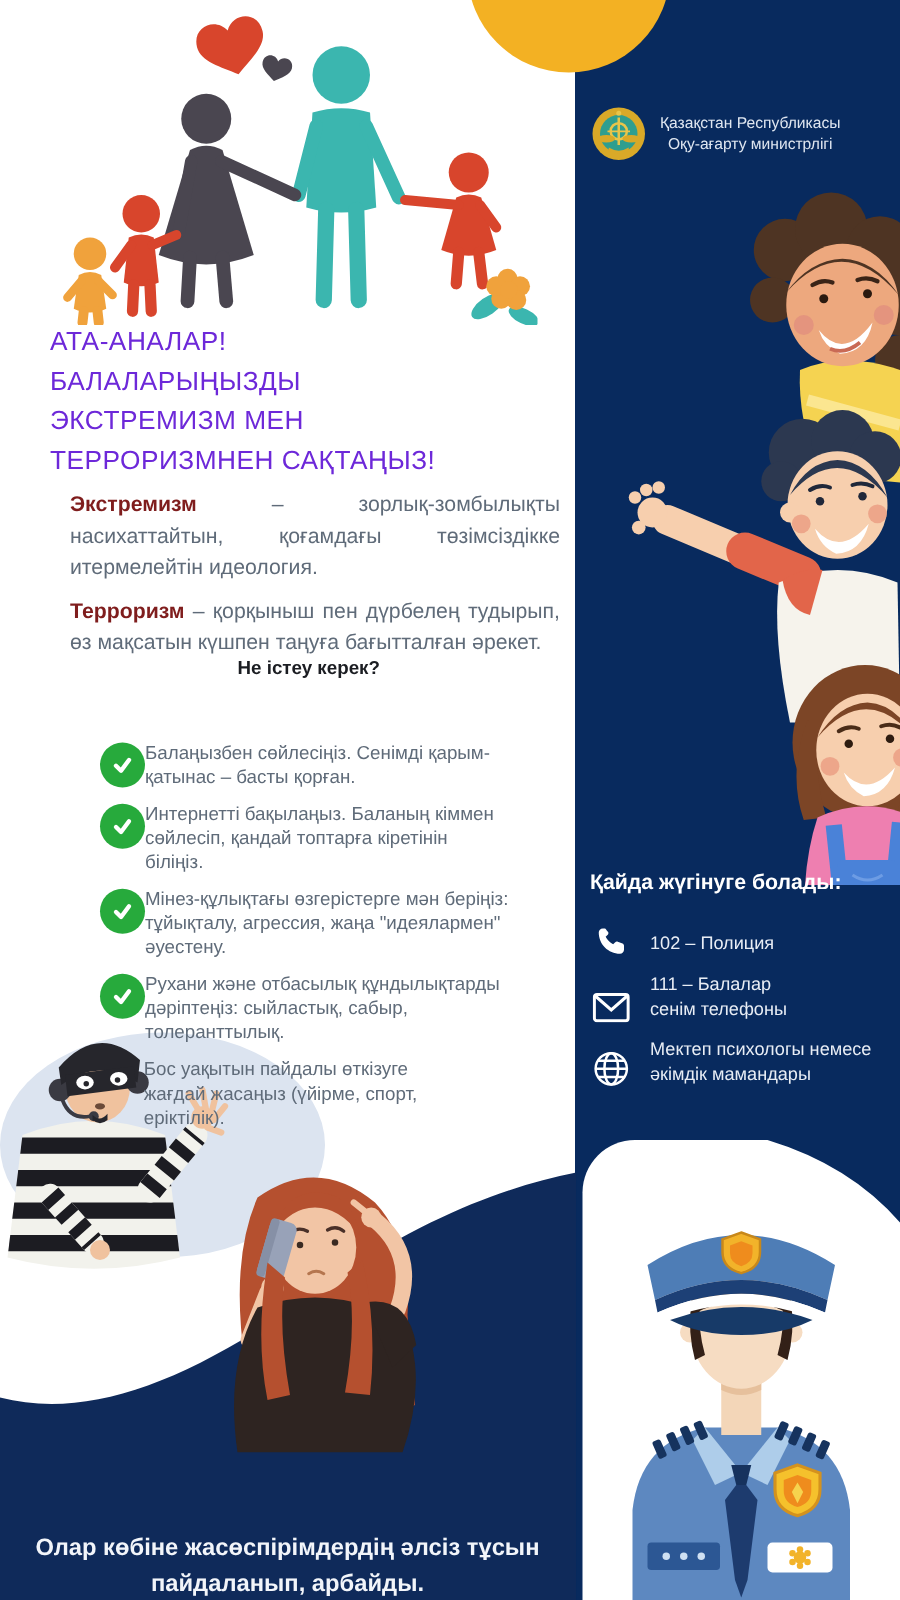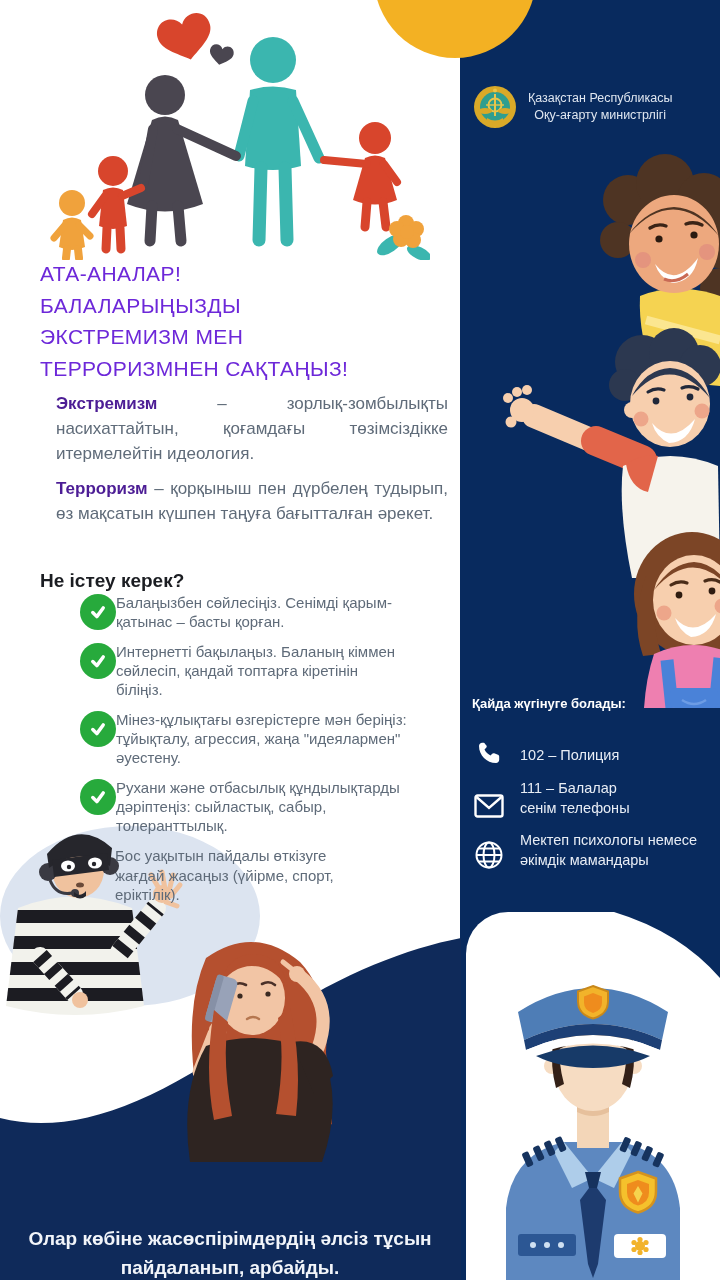--- a/index.html
+++ b/index.html
@@ -14,37 +14,37 @@
   .right-panel{left:460px;top:0;width:260px;height:1280px;background:#082a5e;}
   .sun{left:374px;top:-104px;width:162px;height:162px;border-radius:50%;background:#f3b123;z-index:5;}
   
   .title{
     left:40px;top:258px;width:414px;text-align:left;
     font-size:21px;font-weight:normal;line-height:1.5;color:#6d28d9;
     letter-spacing:.4px;z-index:4;
   }
   .para{left:56px;width:392px;font-size:17px;line-height:1.47;color:#5f6b79;
     text-align:justify;z-index:4;}
-  .para .term{font-weight:bold;color:#4c1d95;}
+  .para .term{font-weight:bold;color:#7f1d1d;}
   .para1{top:392px;}
   .para2{top:477px;}
-  .check-heading{left:40px;top:570px;width:414px;
-    font-size:19px;font-weight:bold;color:#1b1d22;z-index:4;}
+  .check-heading{left:40px;top:526px;width:414px;text-align:center;
+    font-size:15px;font-weight:bold;color:#1b1d22;z-index:4;}
   .checklist{left:80px;top:593px;width:345px;z-index:4;}
   .check-item{display:flex;align-items:flex-start;margin-bottom:10px;}
   .check-circle{flex:0 0 36px;width:36px;height:36px;border-radius:50%;background:#27aa3c;
     display:flex;align-items:center;justify-content:center;margin-top:1px;}
   .check-text{font-size:15px;line-height:1.29;color:#5f6b79;width:292px;}
   .extra-tip{margin-left:35px;font-size:15px;line-height:1.32;color:#5f6b79;width:250px;margin-top:6px;}
   .footer-note{left:10px;top:1224px;width:440px;text-align:center;z-index:6;
     font-size:19px;font-weight:bold;line-height:1.55;color:#f2f5fa;}
   
   .ministry{left:472px;top:84px;width:240px;display:flex;align-items:center;gap:10px;z-index:4;}
   .ministry-text{font-size:12.5px;line-height:1.4;color:#dfe6f0;text-align:center;}
-  .contacts-heading{left:472px;top:696px;width:242px;font-size:13px;font-weight:bold;color:#ffffff;z-index:4;}
+  .contacts-heading{left:472px;top:696px;width:242px;font-size:17px;font-weight:bold;color:#ffffff;z-index:4;}
   .contacts{left:472px;top:740px;width:244px;z-index:4;}
   .contact-item{display:flex;align-items:flex-end;gap:14px;margin-bottom:13px;}
   .contact-icon{flex:0 0 34px;width:34px;display:flex;justify-content:center;}
   .contact-label{font-size:14.5px;line-height:1.35;color:#e8edf5;}
   
   .police-card{left:466px;top:912px;width:254px;height:368px;background:#ffffff;
     border-radius:42px 0 0 0;z-index:3;}
   .card-wedge{position:absolute;right:0;top:0;}
   
   .z1{z-index:1;} .z2{z-index:2;}

